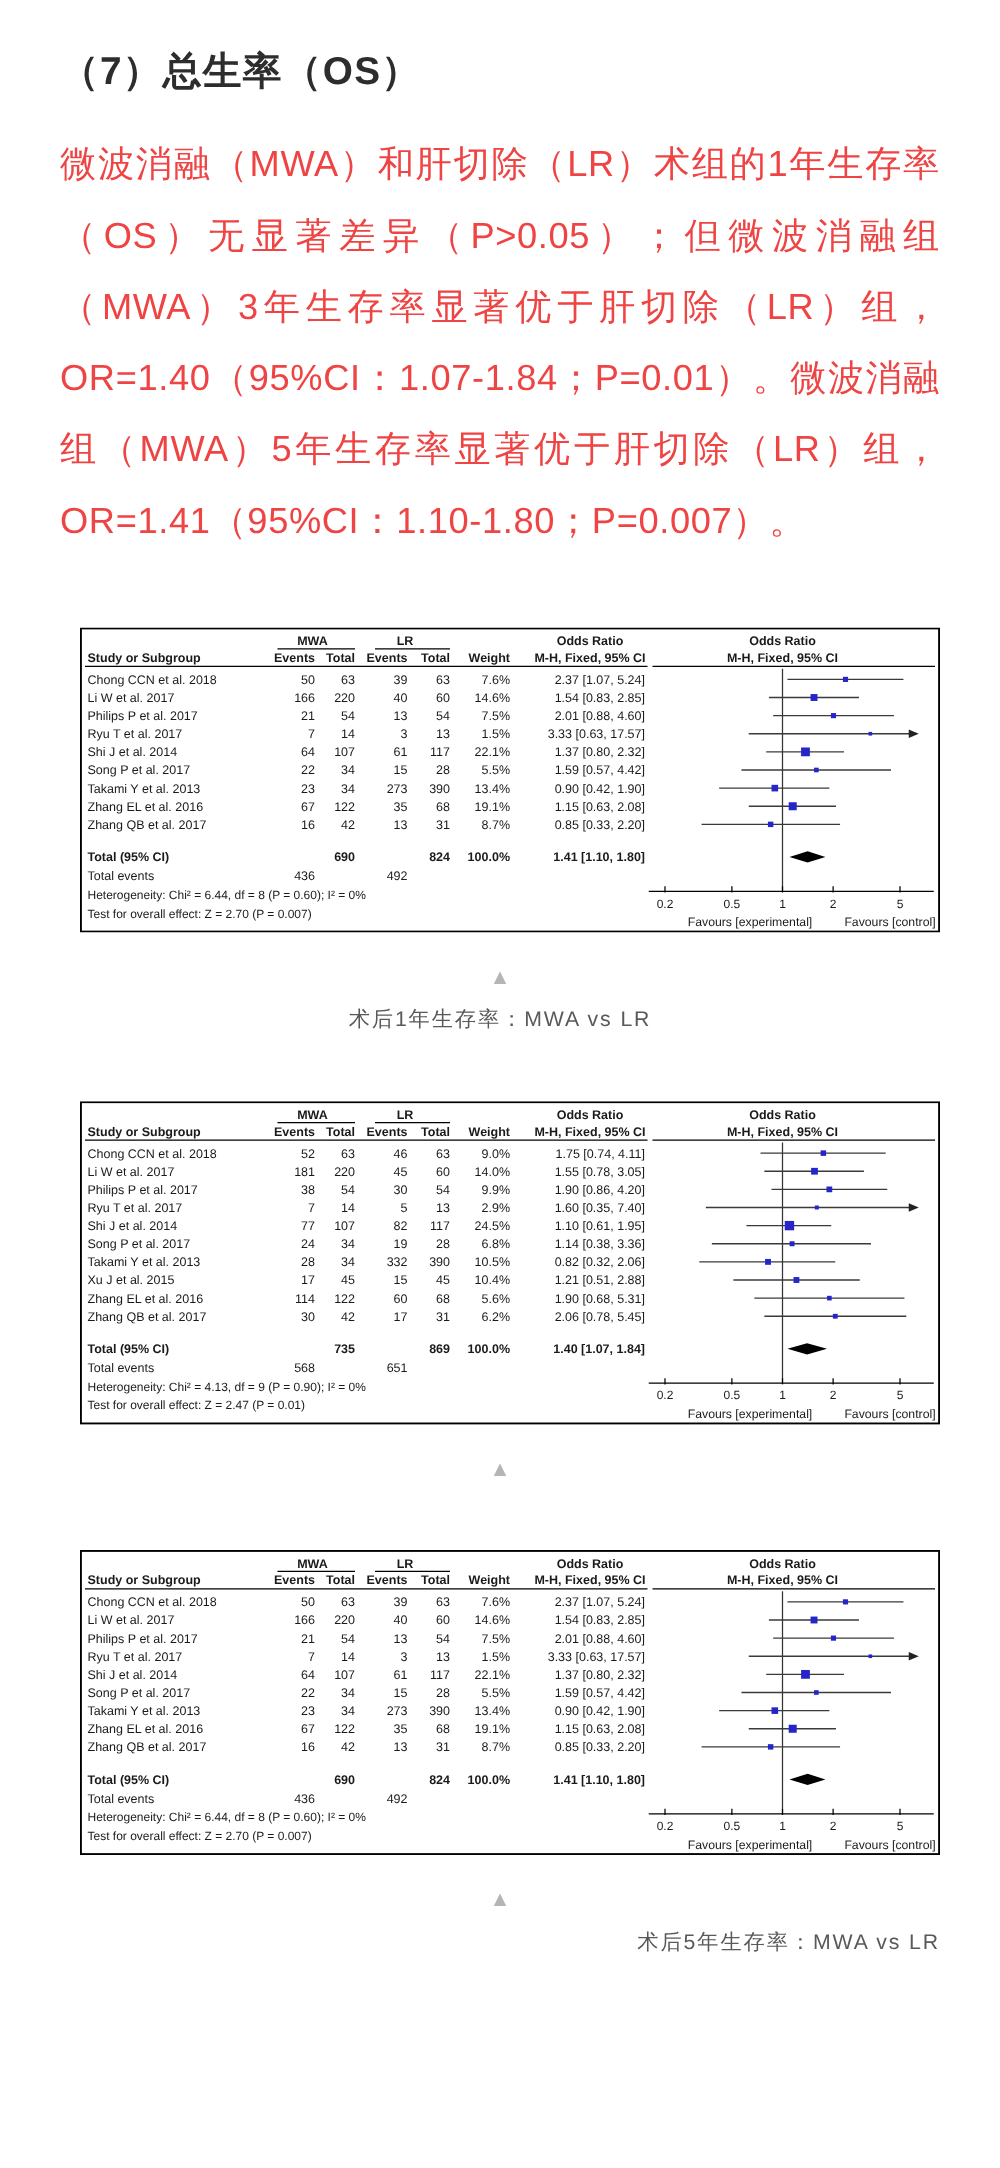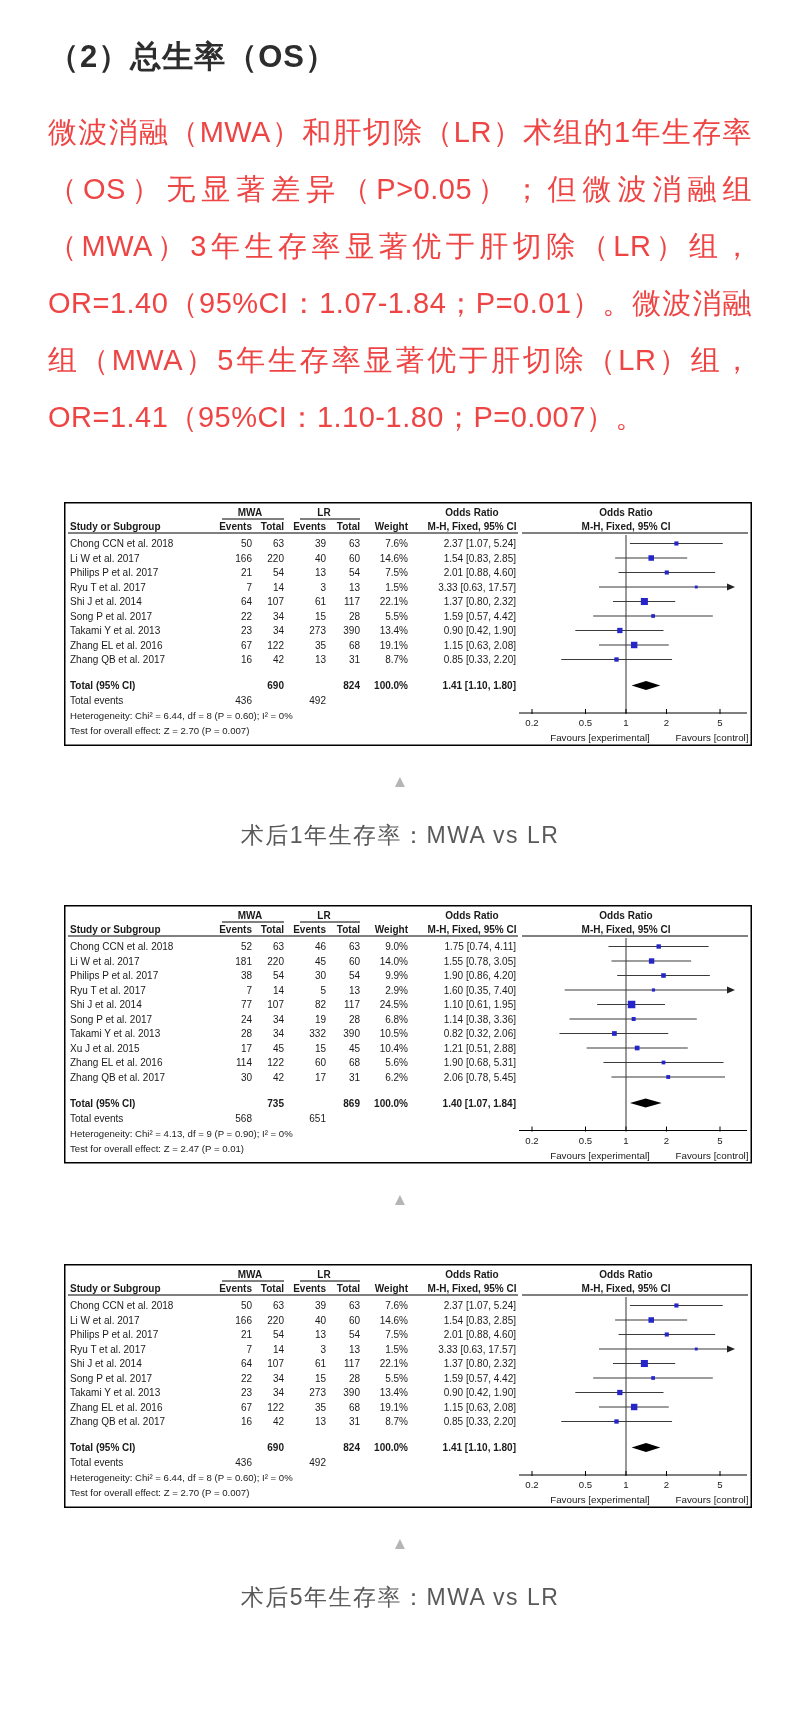--- a/index.html
+++ b/index.html
@@ -19,28 +19,28 @@
   }
   figure{margin:0;}
   .figure{text-align:center;}
   .plot-wrap{
     width:672px;margin:0 auto;
     font-family:"Liberation Sans","DejaVu Sans",sans-serif;
   }
   .plot-wrap svg{display:block;}
   .caption-block{margin:26px 0 54px 0;}
   .triangle{font-size:17px;line-height:20px;}
-  .fig-caption{font-size:23px;margin-top:28px;letter-spacing:1.5px;}
+  .fig-caption{font-size:17px;margin-top:12px;letter-spacing:1.5px;}
 </style>
 </head>
 <body>
 
 <div class="content">
 
-  <h1 class="title">（2）总生率（OS）</h1>
+  <h1 class="title">（7）总生率（OS）</h1>
 
   <p class="body-text">微波消融（MWA）和肝切除（LR）术组的1年生存率（OS）无显著差异（P&gt;0.05）；但微波消融组（MWA）3年生存率显著优于肝切除（LR）组，OR=1.40（95%CI：1.07-1.84；P=0.01）。微波消融组（MWA）5年生存率显著优于肝切除（LR）组，OR=1.41（95%CI：1.10-1.80；P=0.007）。</p>
 
   <figure class="figure">
     <div class="plot-wrap">
         <svg viewBox="0 0 688 244" width="688" height="244">
           <rect x="0.75" y="0.75" width="686.5" height="242.5" fill="none" stroke="#000" stroke-width="1.5"></rect>
           <text x="186" y="14" font-size="10" fill="#1a1a1a" text-anchor="middle" font-weight="bold">MWA</text>
           <line x1="158" y1="17" x2="220" y2="17" stroke="#000" stroke-width="1"></line>
           <text x="260" y="14" font-size="10" fill="#1a1a1a" text-anchor="middle" font-weight="bold">LR</text>
@@ -439,17 +439,17 @@
           <line x1="602.4885344168055" y1="207" x2="602.4885344168055" y2="212" stroke="#000" stroke-width="1"></line>
           <text x="602.4885344168055" y="224" font-size="9.6" fill="#1a1a1a" text-anchor="middle" font-weight="normal">2</text>
           <line x1="656.0114655831945" y1="207" x2="656.0114655831945" y2="212" stroke="#000" stroke-width="1"></line>
           <text x="656.0114655831945" y="224" font-size="9.6" fill="#1a1a1a" text-anchor="middle" font-weight="normal">5</text>
           <text x="536" y="239" font-size="9.8" fill="#1a1a1a" text-anchor="middle" font-weight="normal">Favours [experimental]</text>
           <text x="648" y="239" font-size="9.8" fill="#1a1a1a" text-anchor="middle" font-weight="normal">Favours [control]</text>
         </svg>
       </div>
     <figcaption class="caption-block">
       <div class="triangle" style="color: rgb(181, 181, 181);">▲</div>
-      <div class="fig-caption" style="color: rgb(89, 89, 89);">术后5年生存率：MWA vs LR</div>
+      <div class="fig-caption" style="color: rgb(89, 89, 89); text-align: right;">术后5年生存率：MWA vs LR</div>
     </figcaption>
   </figure>
 
 </div>
 
 </body></html>

